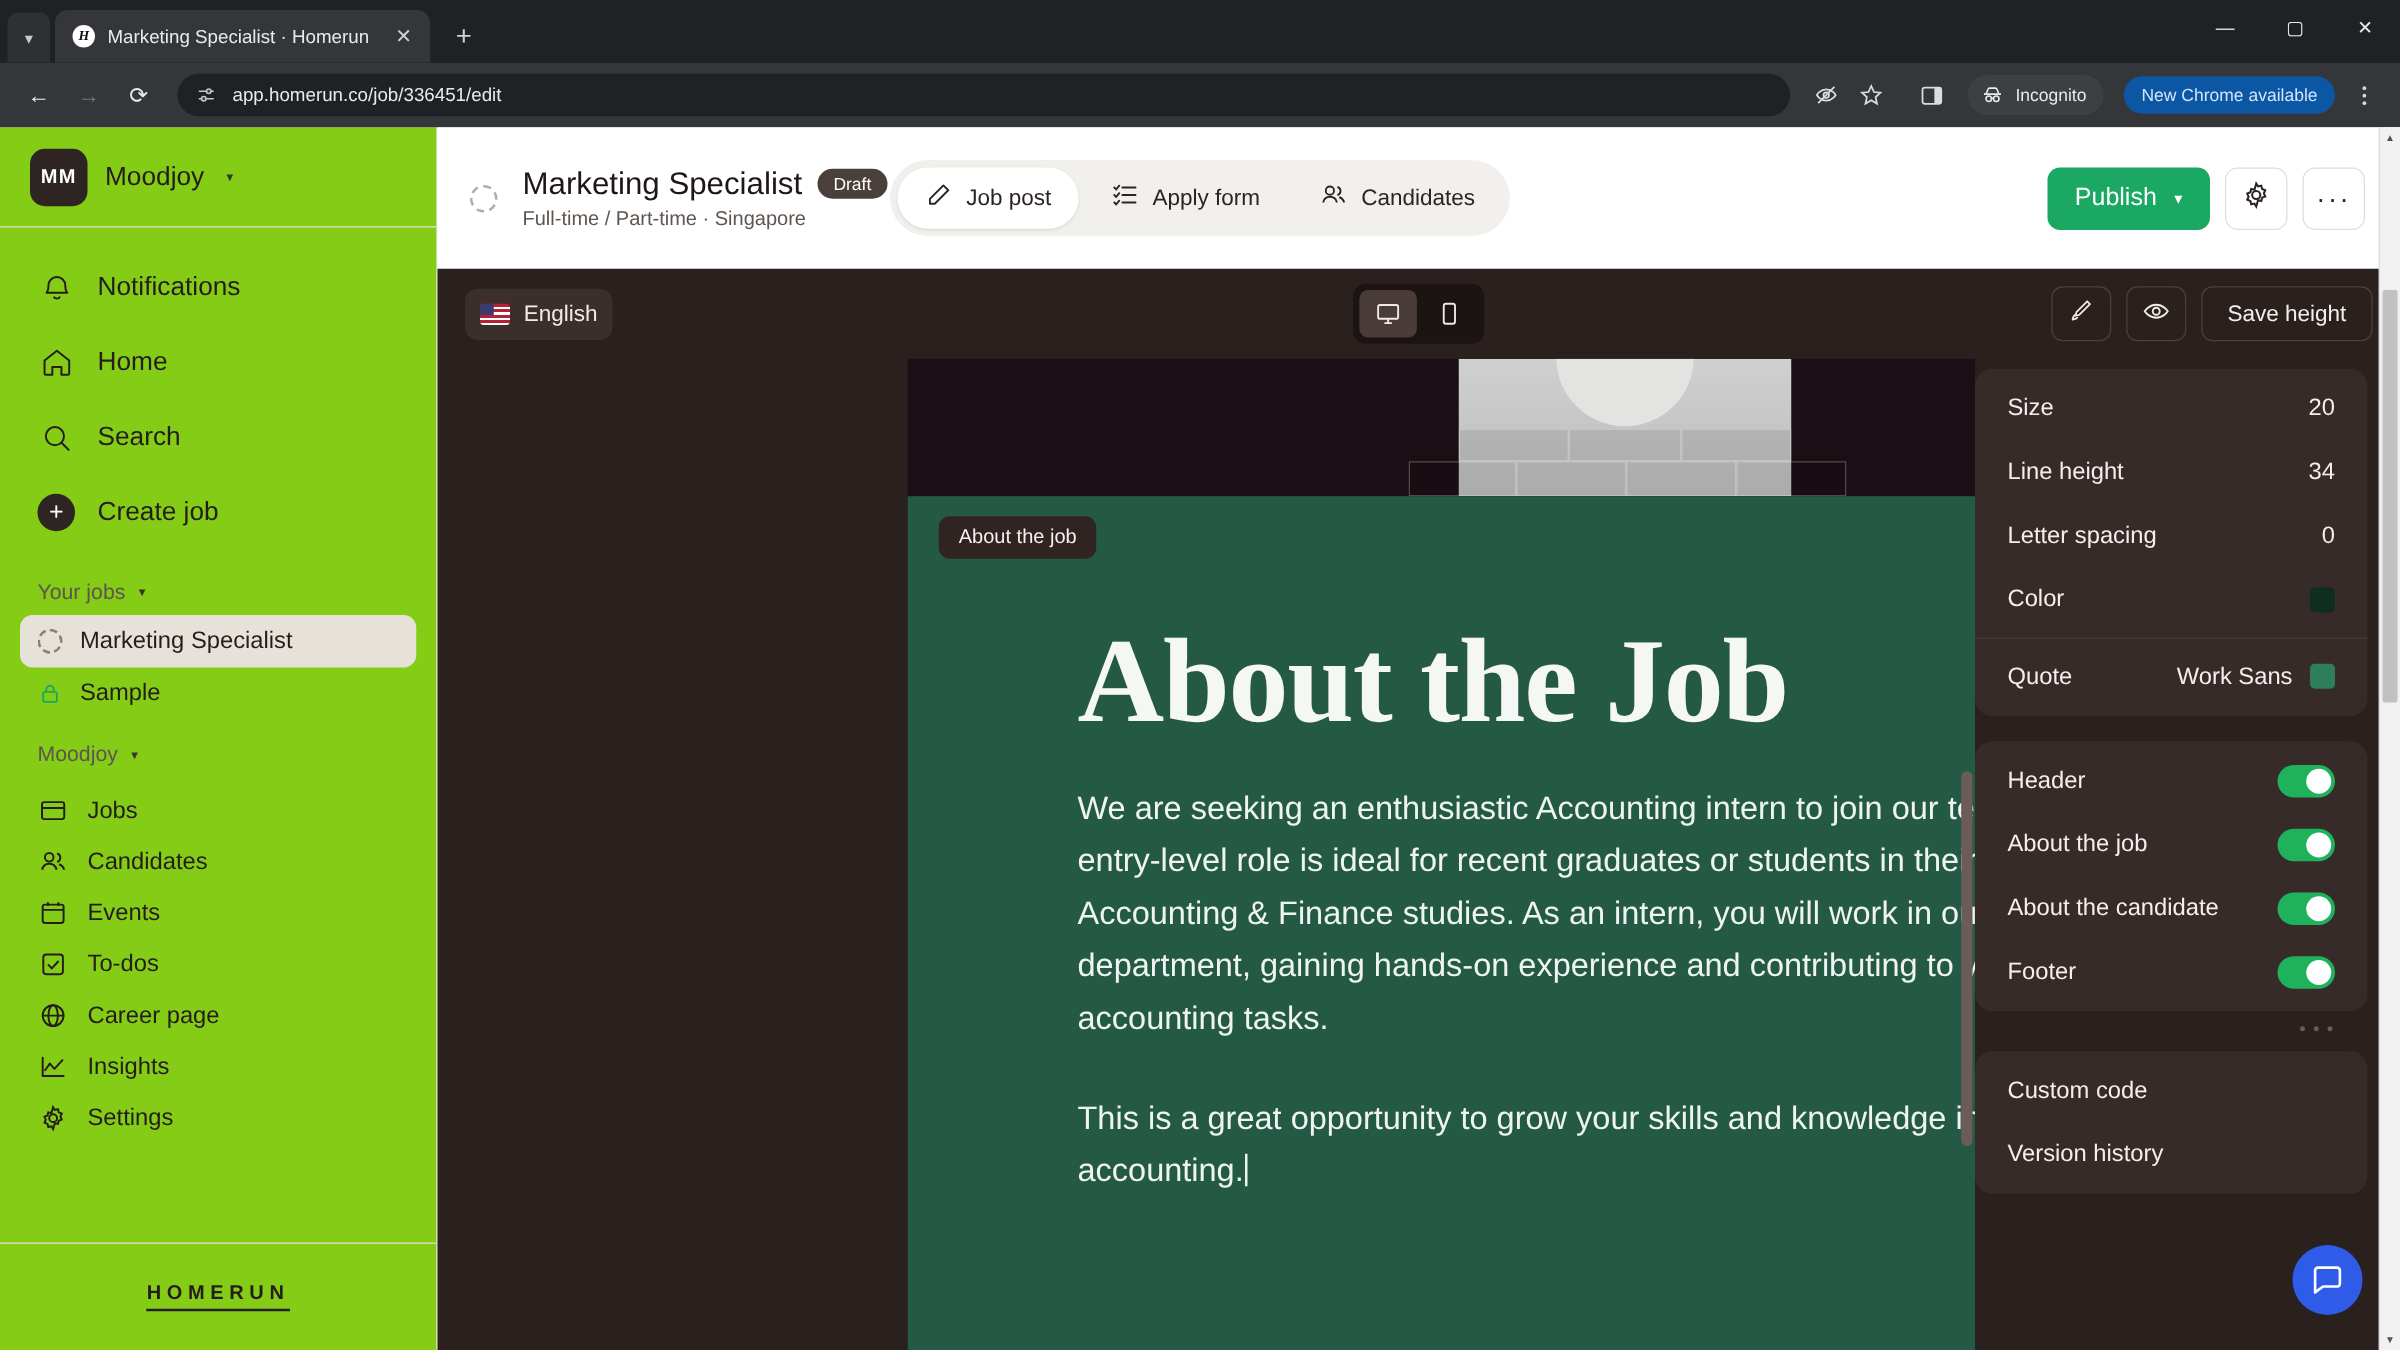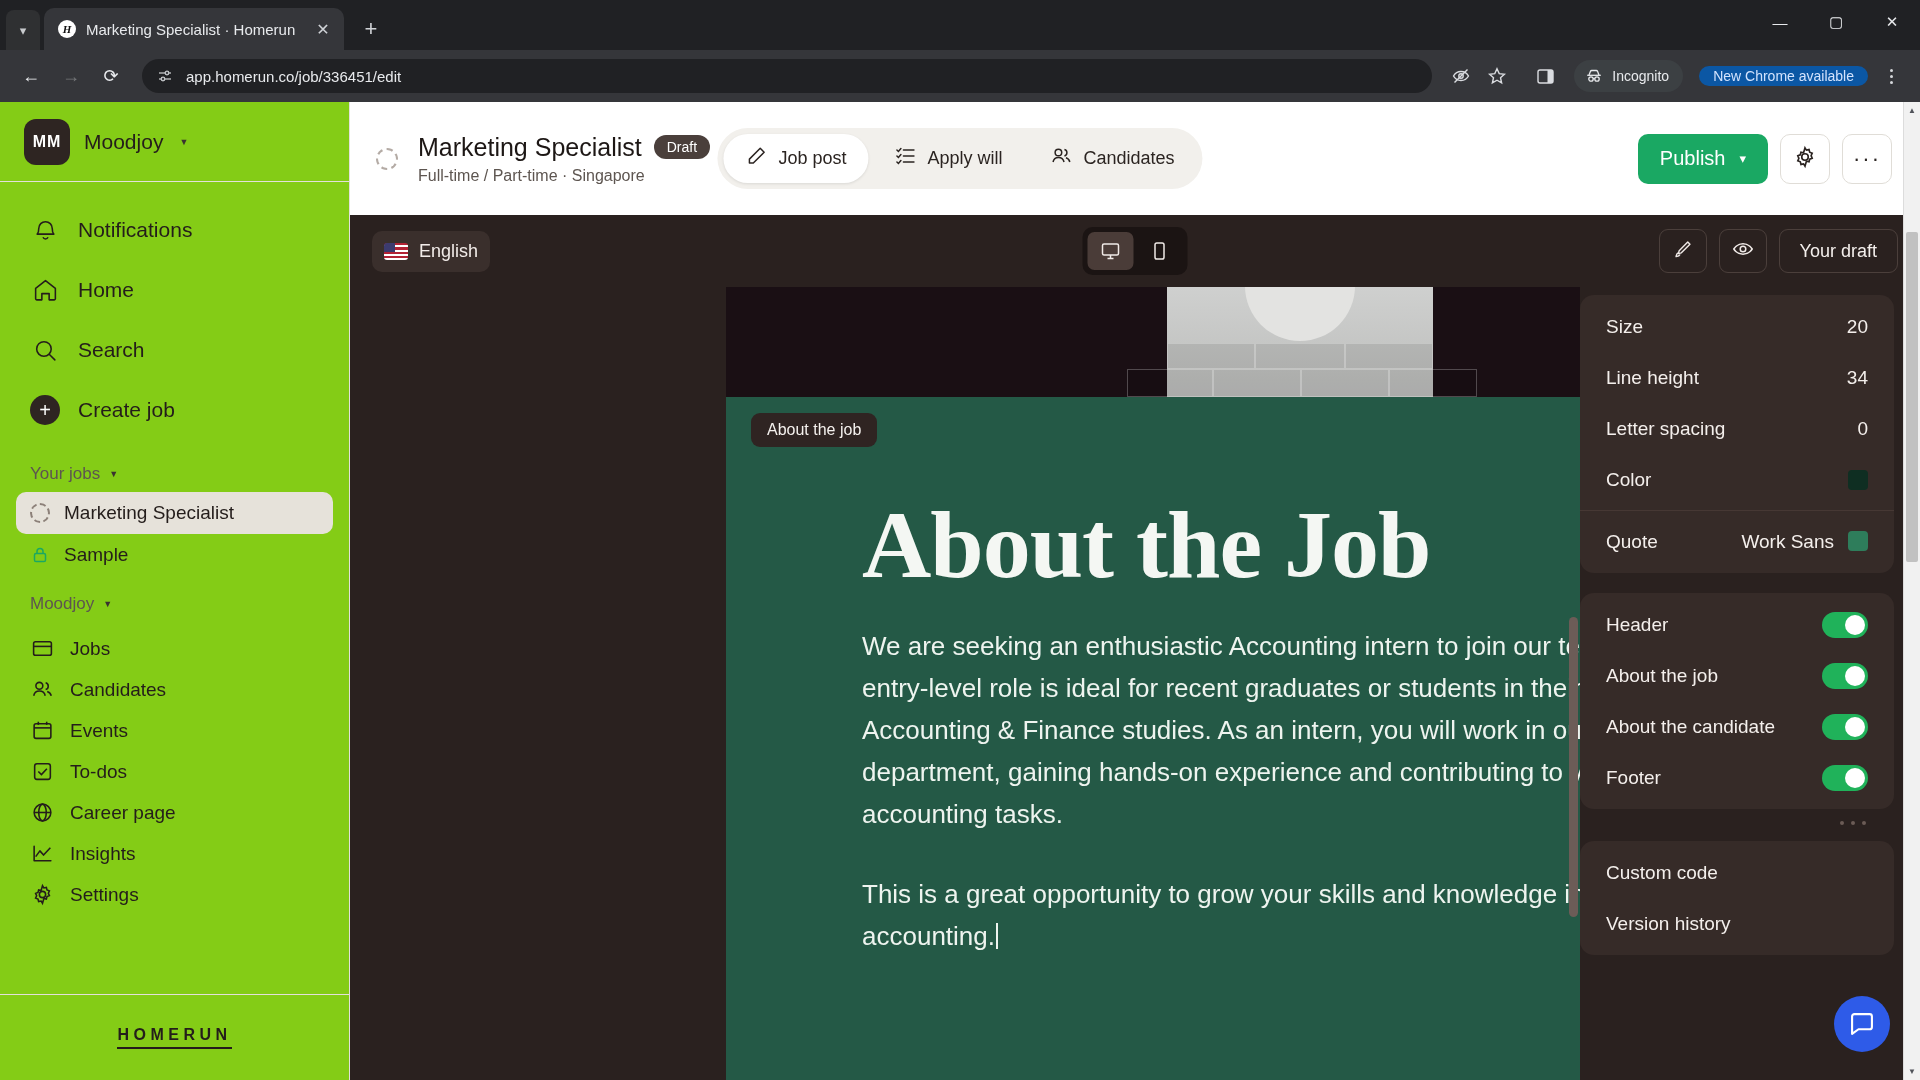--- a/index.html
+++ b/index.html
@@ -142,21 +142,21 @@
     height: 32px;
     padding: 0 14px 0 10px;
     background: #3c4043;
     border-radius: 16px;
     color: #e8eaed;
     font-size: 14px;
     margin-left: 8px;
     white-space: nowrap;
   }
   .chrome-update-pill {
-    height: 20px;
+    height: 30px;
     padding: 0 14px;
     background: #0b57a4;
     border-radius: 15px;
     color: #d3e3fd;
     font-size: 14px;
     display: flex;
     align-items: center;
     margin-left: 10px;
     white-space: nowrap;
   }
@@ -835,21 +835,21 @@
           <span>
             <svg width="22" height="22" viewBox="0 0 22 22" fill="none" stroke="#2b2421" stroke-width="1.5" stroke-linecap="round">
               <polyline points="2.5,5 4,6.5 6.5,3.5"></polyline>
                 <line x1="9" y1="5" x2="19.5" y2="5"></line>
               <polyline points="2.5,11 4,12.5 6.5,9.5"></polyline>
                 <line x1="9" y1="11" x2="19.5" y2="11"></line>
               <polyline points="2.5,17 4,18.5 6.5,15.5"></polyline>
                 <line x1="9" y1="17" x2="19.5" y2="17"></line>
             </svg>
           </span>
-          <span>Apply will</span>
+          <span>Apply form</span>
         </div>
         <div class="tab-btn">
           <span>
             <svg width="22" height="22" viewBox="0 0 22 22" fill="none" stroke="#2b2421" stroke-width="1.5">
               <circle cx="8" cy="7.5" r="3.3"></circle>
                 <path d="M2.6 17c.6-3 2.8-4.6 5.4-4.6S13 14 13.6 17"></path>
               <path d="M14 4.6a3.3 3.3 0 010 6.4"></path>
                 <path d="M15.5 12.8c2 .6 3.4 2.1 3.9 4.2"></path>
             </svg>
           </span>
@@ -908,21 +908,21 @@
             </span>
           </div>
           <div class="tb-sq">
             <span>
               <svg width="22" height="22" viewBox="0 0 22 22" fill="none" stroke="#f0eae7" stroke-width="1.5">
                 <path d="M1.8 11S5 5.8 11 5.8 20.2 11 20.2 11 17 16.2 11 16.2 1.8 11 1.8 11z"></path>
                 <circle cx="11" cy="11" r="2.8"></circle>
               </svg>
             </span>
           </div>
-          <div class="save-draft-btn">Your draft</div>
+          <div class="save-draft-btn">Save height</div>
         </div>
       </div>
 
       <div class="canvas-row">
         <div class="canvas">
           <div class="canvas-inner">
 
             <div class="hero-strip">
               <div class="hero-img">
                 <div class="hero-circle"></div>

